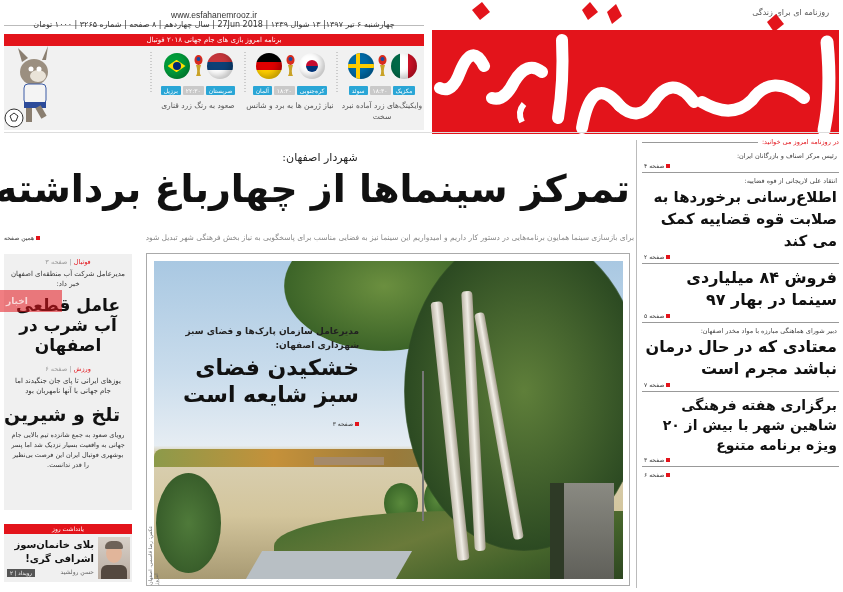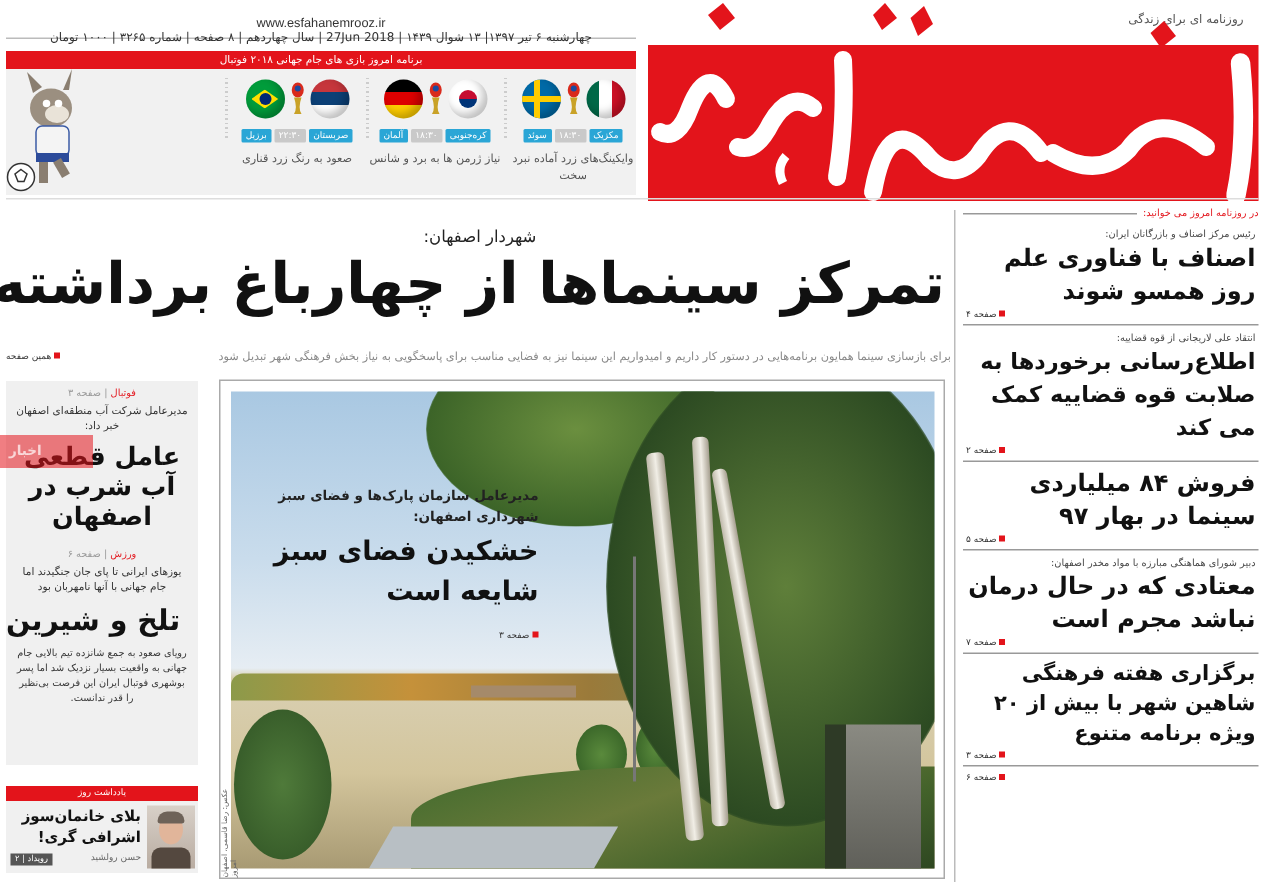--- a/index.html
+++ b/index.html
@@ -66,21 +66,21 @@
   .note-author { position: absolute; right: 38px; top: 44px; font-size: 6px; color: #666; direction: rtl; }
   .note-tag { position: absolute; left: 3px; top: 45px; background: #555; color: #fff; font-size: 5.5px; padding: 1px 3px; direction: rtl; }
 
   
   .photo-frame { position: absolute; left: 146px; top: 253px; width: 484px; height: 333px; border: 1px solid #aaa; background: #fff; }
   .photo { position: absolute; left: 7px; top: 7px; width: 469px; height: 318px; overflow: hidden;
     background: linear-gradient(180deg, #a9c8e2 0%, #c9dcec 35%, #e6edf3 58%, #d9d0b3 60%, #d3c59c 80%, #a89a73 100%); }
   .photo .tree { position: absolute; border-radius: 4px; }
   .photo .canopy { position: absolute; border-radius: 50%; }
   .photo-kicker { position: absolute; left: 12px; top: 70px; width: 200px; font-size: 9px; font-weight: bold; color: #222; direction: rtl; text-align: right; line-height: 14px; }
-  .photo-title { position: absolute; left: 12px; top: 100px; width: 200px; font-size: 18px; font-weight: bold; color: #111; direction: rtl; text-align: right; line-height: 27px; }
+  .photo-title { position: absolute; left: 12px; top: 100px; width: 200px; font-size: 22px; font-weight: bold; color: #111; direction: rtl; text-align: right; line-height: 27px; }
   .photo-ref { position: absolute; left: 12px; top: 166px; width: 200px; font-size: 6px; direction: rtl; text-align: right; }
   .photo-credit { position: absolute; left: 0; top: 270px; font-size: 5px; color: #666; writing-mode: vertical-rl; transform: rotate(180deg); }
 
   
   .rightcol { position: absolute; left: 642px; top: 136px; width: 197px; height: 452px; }
   .rc-head { font-size: 6.5px; color: #e3141b; direction: rtl; display: flex; align-items: center; gap: 4px; height: 12px; }
   .rc-head .line { flex: 1; height: 1px; background: #999; }
   .item { border-bottom: 1px solid #999; padding: 3px 2px 3px 2px; position: relative; }
   .item .kick { font-size: 6.5px; color: #444; direction: rtl; text-align: right; line-height: 10px; }
   .item .title { font-size: 16px; font-weight: bold; direction: rtl; text-align: right; line-height: 22px; }
@@ -270,21 +270,20 @@
 <div class="vrule"></div>
 
 <div class="rightcol">
   <div class="rc-head">
     <span>در روزنامه امروز می خوانید:</span>
       <span class="line"></span>
   </div>
 
   <div class="item">
     <div class="kick">رئیس مرکز اصناف و بازرگانان ایران:</div>
-    <div class="title">اصناف با فناوری علم روز همسو شوند</div>
     <div class="pageref"><span class="dot"></span><span>صفحه ۴</span></div>
   </div>
 
   <div class="item">
     <div class="kick">انتقاد علی لاریجانی از قوه قضاییه:</div>
     <div class="title" style="font-size:15px">اطلاع‌رسانی برخوردها به صلابت قوه قضاییه کمک می کند</div>
     <div class="pageref"><span class="dot"></span><span>صفحه ۲</span></div>
   </div>
 
   <div class="item">

